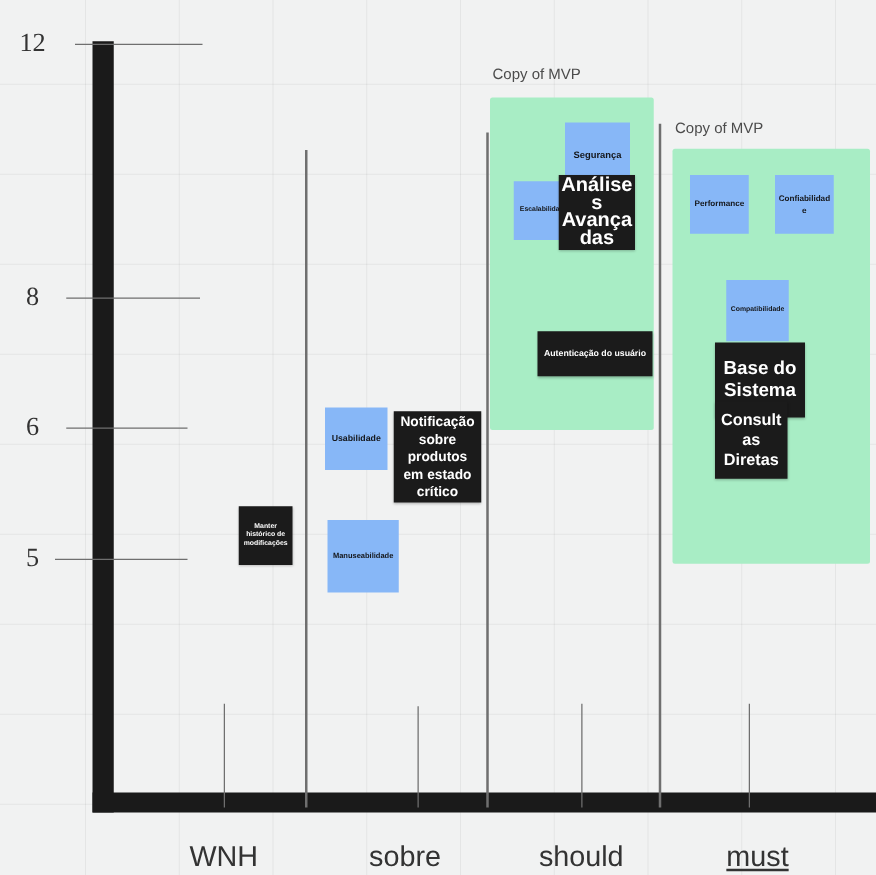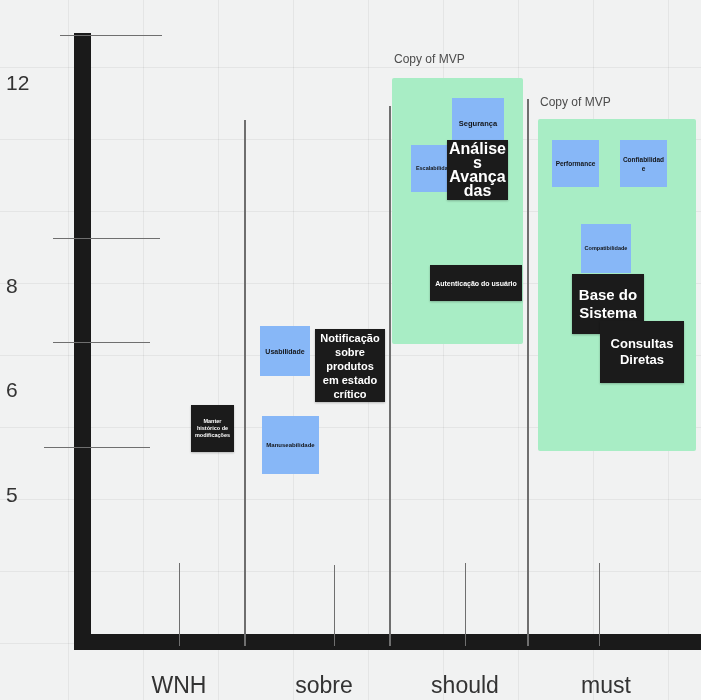--- a/index.html
+++ b/index.html
@@ -35,24 +35,23 @@
   .y-tick-line {
     position: absolute;
     height: 1px;
     background: #6f6f6f;
   }
   .y-tick-label {
     position: absolute;
     color: #333333;
     font-size: 21px;
     line-height: 21px;
-    font-family: Liberation Sans, sans-serif;
-    text-align: left;
+    font-family: Liberation Serif, serif;
+    text-align: center;
     width: 40px;
-    margin-top: 48px;
   }
 
   
   .col-sep {
     position: absolute;
     width: 2px;
     background: #6f6f6f;
   }
   
   .x-tick {
@@ -142,21 +141,21 @@
   <div class="col-sep" style="left:527px; top:99px; height:547px;"></div>
 
   <div class="x-tick" style="left:179px; top:563px; height:83px;"></div>
   <div class="x-tick" style="left:334px; top:565px; height:81px;"></div>
   <div class="x-tick" style="left:465px; top:563px; height:83px;"></div>
   <div class="x-tick" style="left:599px; top:563px; height:83px;"></div>
 
   <div class="x-label" style="left:129px; top:674px; width:100px;">WNH</div>
   <div class="x-label" style="left:274px; top:674px; width:100px;">sobre</div>
   <div class="x-label" style="left:415px; top:674px; width:100px;">should</div>
-  <div class="x-label" style="left:556px; top:674px; width:100px;">must</div>
+  <div class="x-label" style="left:556px; top:674px; width:100px;text-decoration:underline;">must</div>
 
   <div class="group">
     <div class="group-title" style="left:394px; top:49px;">Copy of MVP</div>
     <div class="group-box" style="left:392px; top:78px; width:131px; height:266px;"></div>
   </div>
 
   <div class="group">
     <div class="group-title" style="left:540px; top:92px;">Copy of MVP</div>
     <div class="group-box" style="left:538px; top:119px; width:158px; height:332px;"></div>
   </div>
@@ -202,17 +201,17 @@
   </div>
 
   <div class="card blue" style="left:581px; top:224px; width:50px; height:49px; font-size:5.5px; line-height:7px;">
     <span>Compatibilidade</span>
   </div>
 
   <div class="card black" style="left:572px; top:274px; width:72px; height:60px; font-size:15px; line-height:18px;">
     <span>Base do Sistema</span>
   </div>
 
-  <div class="card black" style="left:572px; top:321px; width:84px; height:62px; font-size:13px; line-height:16px;margin-left:28px;">
+  <div class="card black" style="left:572px; top:321px; width:58px; height:62px; font-size:13px; line-height:16px;">
     <span>Consultas Diretas</span>
   </div>
 
 </div>
 
 </body></html>

